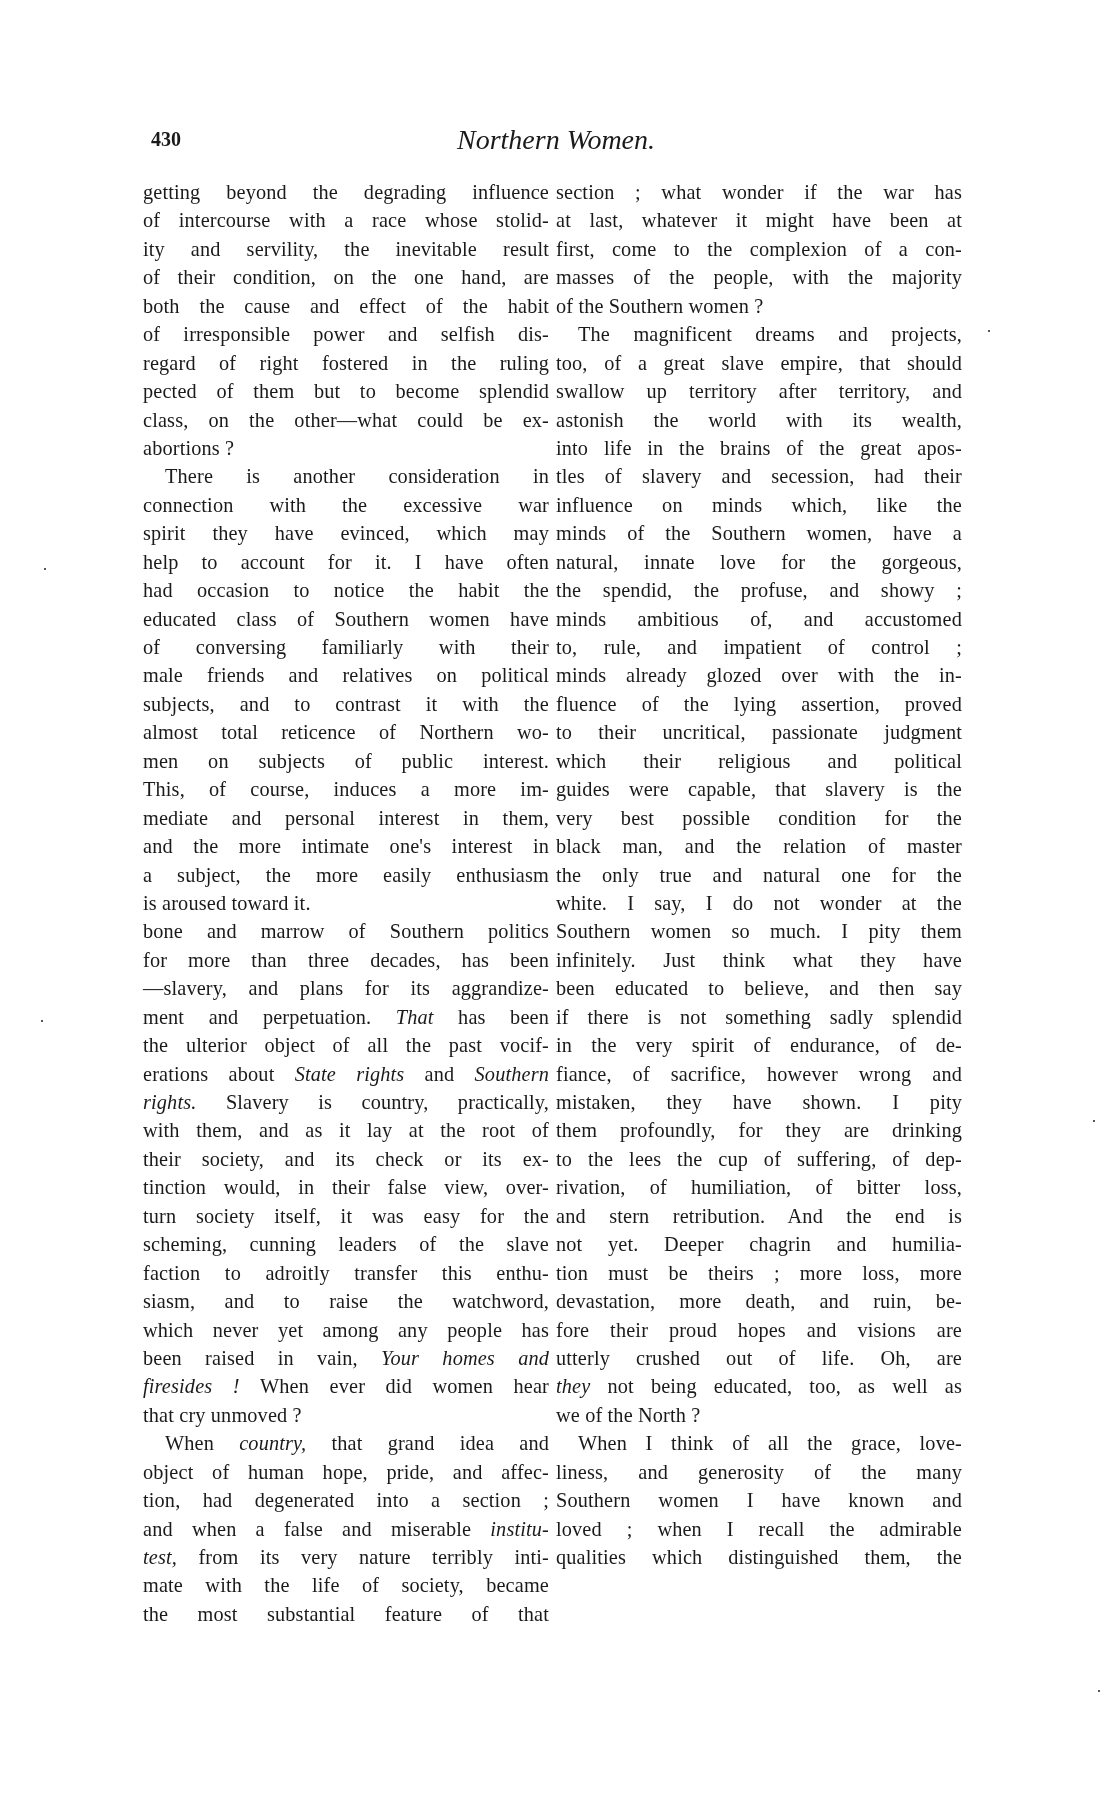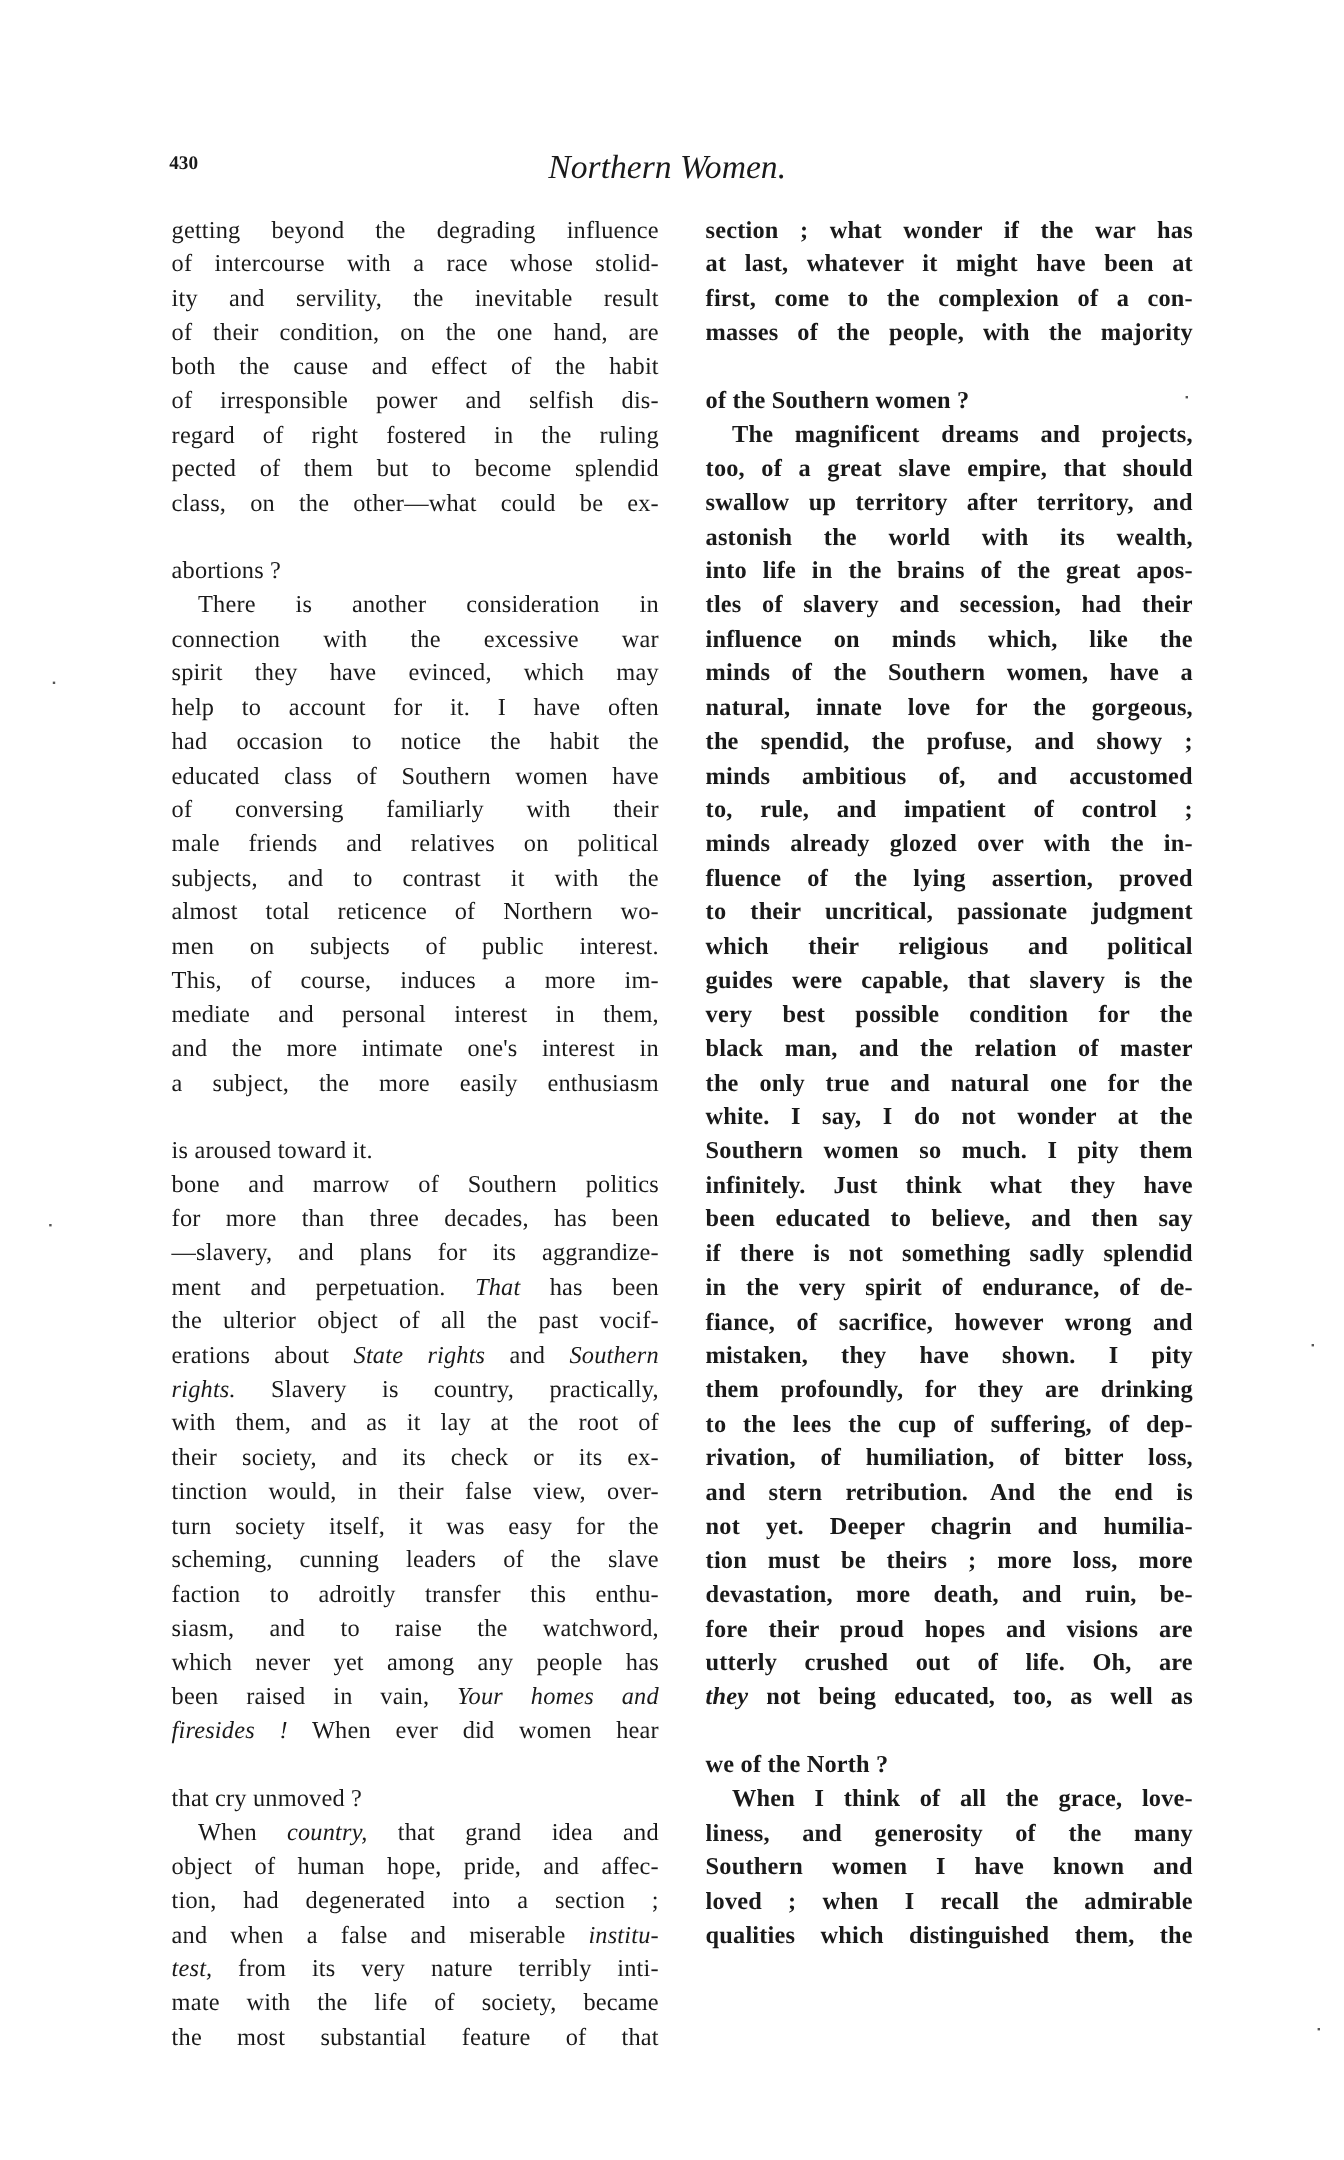--- a/index.html
+++ b/index.html
@@ -1,28 +1,28 @@
 <!DOCTYPE html>
 <html><head>
 <meta charset="utf-8">
 <style>
   html, body { margin:0; padding:0; background:#ffffff; }
   body { width:1120px; height:1800px; position:relative; overflow:hidden;
          font-family:"DejaVu Serif","Liberation Serif",serif; color:#1a1a1a; }
-  .page-number { position:absolute; left:141px; top:128px; font-size:16px; font-weight:bold;
+  .page-number { position:absolute; left:151px; top:128px; font-size:20px; font-weight:bold;
                  font-family:"Liberation Serif","DejaVu Serif",serif; }
   .running-title { position:absolute; left:0; width:1112px; top:124px; text-align:center;
                    font-size:28px; font-style:italic; font-family:"Liberation Serif","DejaVu Serif",serif; }
   .column { position:absolute; top:178px; width:406px;
             font-family:"Liberation Serif","DejaVu Serif",serif; font-size:20.3px; }
   .col-left { left:143px; }
-  .col-right { left:588px;font-weight:bold; }
+  .col-right { left:556px; }
   .line { height:28.45px; line-height:28.45px; white-space:nowrap; text-align:justify;
           text-align-last:justify; overflow:visible; letter-spacing:0.15px; }
-  .line.last { text-align-last:left;margin-top:28px; }
+  .line.last { text-align-last:left; }
   .line.indent { padding-left:22px; }
   .line i, .ital { font-style:italic; }
   .speck { position:absolute; background:#555; width:2px; height:2px; }
 </style>
 </head>
 <body>
 
 <div>
   <div class="page-number">430</div>
   <div class="running-title">Northern Women.</div>

